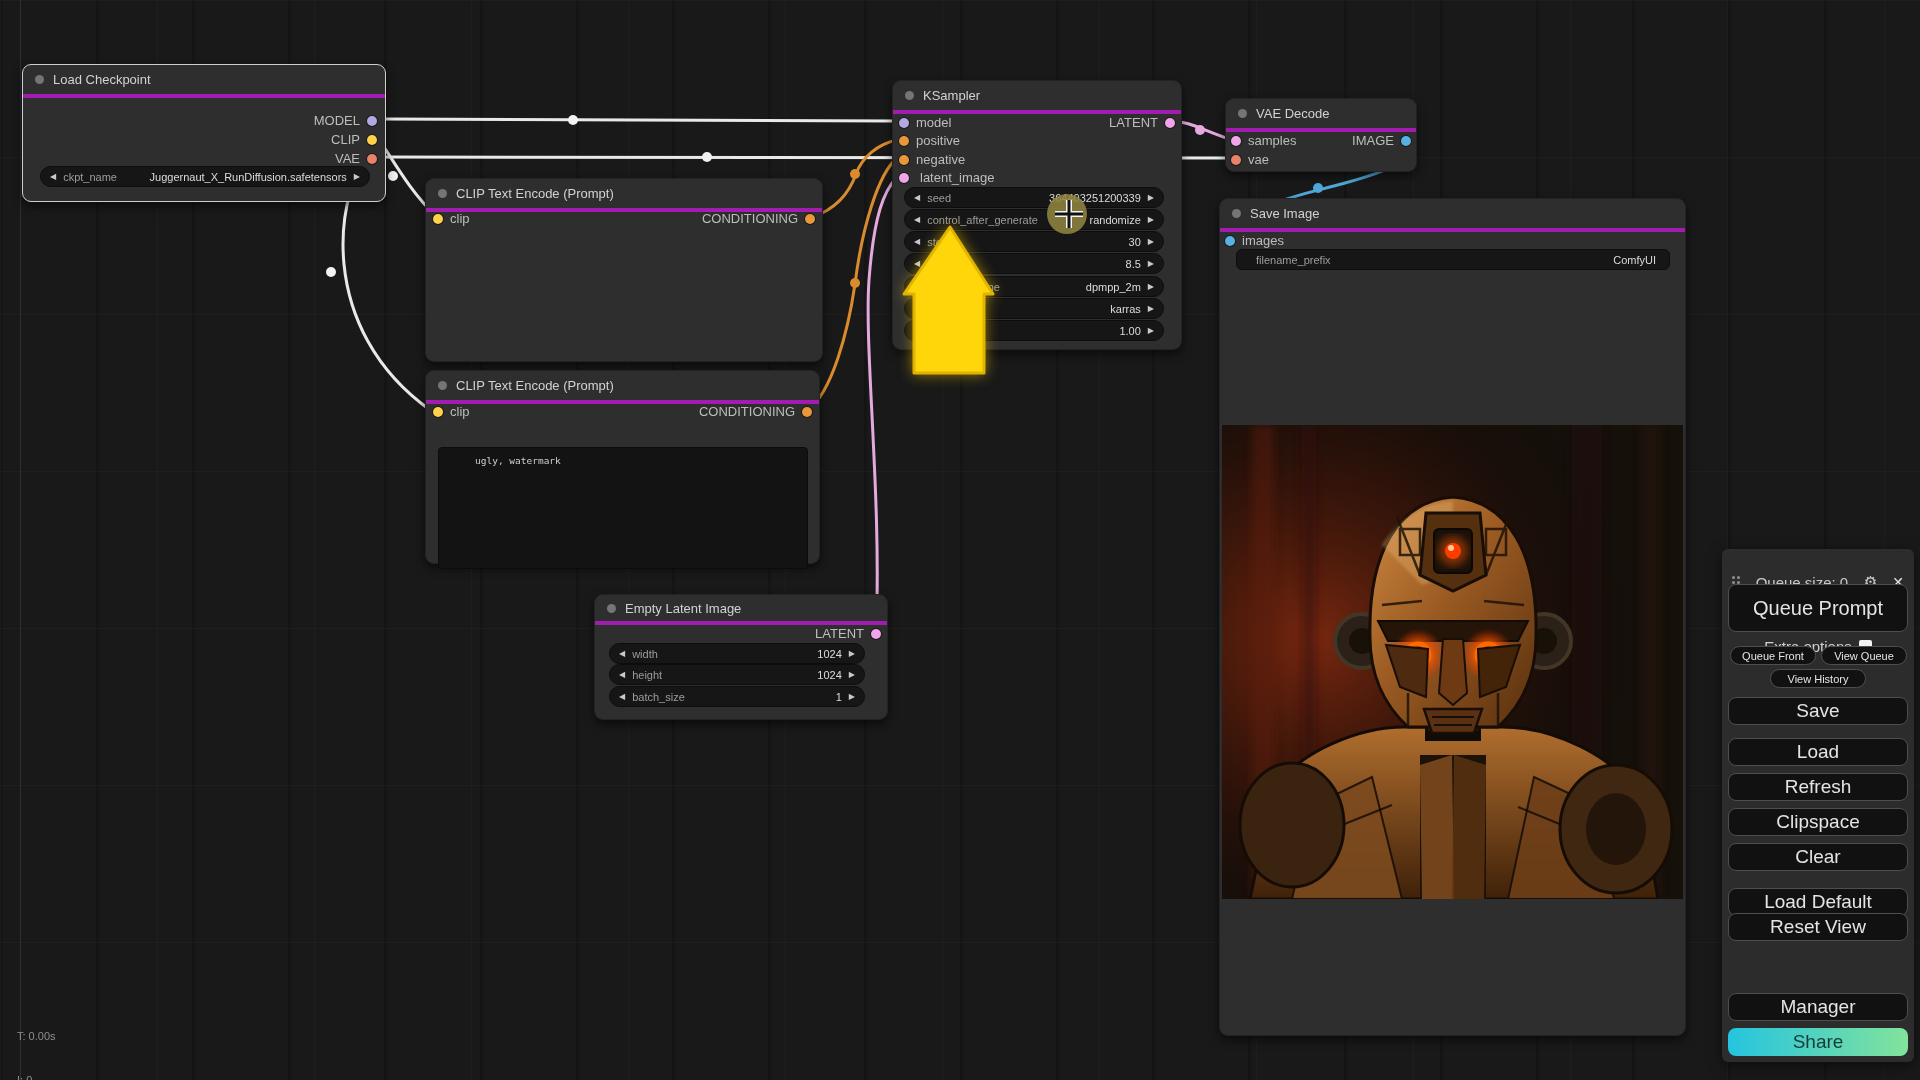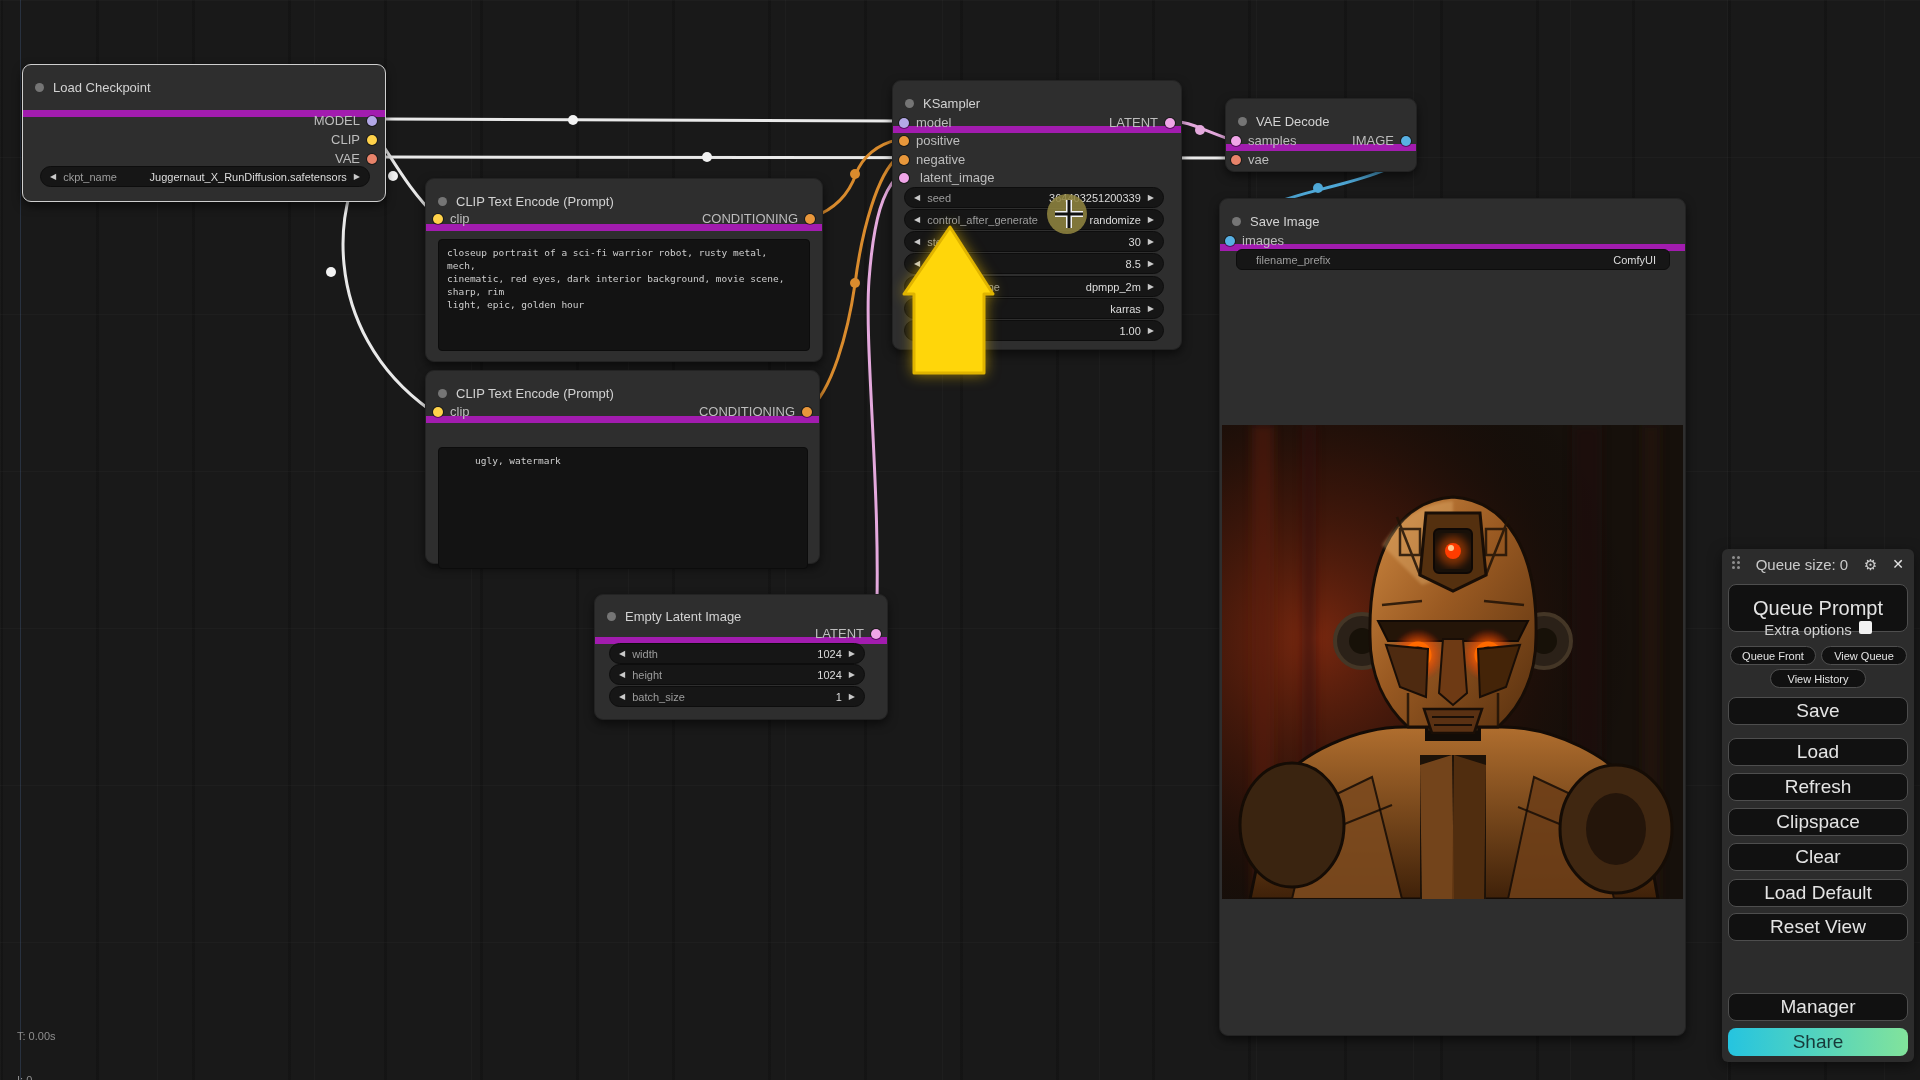--- a/index.html
+++ b/index.html
@@ -11,22 +11,22 @@
          linear-gradient(90deg, rgba(255,255,255,0.025) 1px, transparent 1px),
          repeating-linear-gradient(90deg, rgba(0,0,0,0.18) 0 3px, transparent 3px 96px);
        background-size:157px 157px,157px 157px,auto;}
   #app::before{content:"";position:absolute;left:20px;top:0;width:1px;height:100%;
        background:rgba(95,135,200,0.22);z-index:0;}
   .wires{position:absolute;left:0;top:0;z-index:1;pointer-events:none;}
   
   .node{position:absolute;background:#2e2e2e;border:1px solid #232323;border-radius:9px;
         box-shadow:0 4px 10px rgba(0,0,0,0.55);z-index:2;}
   .node.selected{border:1.5px solid #cfcfcf;}
-  .nheader{height:29px;display:flex;align-items:center;gap:9px;padding:8px 12px;
-           border-bottom:7px solid #a21caf;}
+  .nheader{height:29px;display:flex;align-items:center;gap:9px;padding:0 12px;
+           border-bottom:4px solid #a21caf;}
   .tdot{width:9px;height:9px;border-radius:50%;background:#757575;flex:0 0 auto;}
   .ntitle{color:#d2d2d2;font-size:13px;white-space:nowrap;}
   .port{position:absolute;display:flex;align-items:center;gap:7px;font-size:13px;color:#bdbdbd;}
   .port.out{flex-direction:row;}
   .pdot{width:10px;height:10px;border-radius:50%;flex:0 0 auto;box-shadow:0 0 0 1px rgba(0,0,0,.45);}
   .c-model{background:#b3a8e6}.c-clip{background:#ffd24a}.c-vae{background:#e8836a}
   .c-cond{background:#e8973b}.c-latent{background:#f0a5e8}.c-image{background:#58b0e3}
   .widget{position:absolute;height:21px;background:#161616;border:1px solid #0d0d0d;
           border-radius:11px;display:flex;align-items:center;padding:0 9px;box-sizing:border-box;
           font-size:11px;}
@@ -34,21 +34,21 @@
   .wname{color:#9d9d9d;margin-left:7px;white-space:nowrap;overflow:hidden;}
   .wval{color:#dcdcdc;margin-left:auto;margin-right:7px;white-space:nowrap;}
   .tarea{position:absolute;background:#131313;border:1px solid #0c0c0c;border-radius:4px;
          color:#cfcfcf;font-family:"DejaVu Sans Mono",monospace;font-size:9.5px;
          line-height:1.38;padding:6px 8px;box-sizing:border-box;white-space:pre-wrap;}
   
   .imgwrap{position:absolute;overflow:hidden;background:#140e0a;}
   
   .menu{position:absolute;left:1722px;top:549px;width:192px;height:513px;background:#2c2c2c;
         border-radius:6px;z-index:5;box-shadow:0 4px 14px rgba(0,0,0,.5);}
-  .mrow{display:flex;align-items:flex-start;}
+  .mrow{display:flex;align-items:center;margin-top:17px;}
   .mhead{padding:7px 10px 4px 10px;gap:8px;}
   .dragdots{display:grid;grid-template-columns:3px 3px;grid-auto-rows:3px;gap:2px;cursor:grab;}
   .dragdots i{width:3px;height:3px;border-radius:50%;background:#8f8f8f;}
   .qsize{color:#c9c9c9;font-size:15px;flex:1;text-align:center;}
   .gear{color:#cfcfcf;font-size:15px;cursor:pointer;}
   .xclose{color:#e3e3e3;font-size:14px;margin-left:7px;cursor:pointer;}
   .btn{background:#111;border:1px solid #4e4e4e;border-radius:8px;color:#e4e4e4;
        display:flex;align-items:center;justify-content:center;cursor:pointer;box-sizing:border-box;}
   .btn-big{position:absolute;left:6px;width:180px;height:28px;font-size:19px;}
   .qprompt{position:absolute;left:6px;top:35px;width:180px;height:48px;font-size:20px;}
@@ -129,23 +129,20 @@
       <span class="ntitle">CLIP Text Encode (Prompt)</span>
     </div>
     <div class="port" style="left:7px;top:32px;">
       <span class="pdot c-clip"></span>
       <span>clip</span>
     </div>
     <div class="port out" style="right:7px;top:32px;">
       <span>CONDITIONING</span>
       <span class="pdot c-cond"></span>
     </div>
-    <div class="tarea" style="left:12px;top:60px;width:372px;height:112px;">closeup portrait of a sci-fi warrior robot, rusty metal, mech,
-cinematic, red eyes, dark interior background, movie scene, sharp, rim
-light, epic, golden hour</div>
   </div>
 
   <div class="node" style="left:425px;top:370px;width:393px;height:192px;">
     <div class="nheader">
       <span class="tdot"></span>
       <span class="ntitle">CLIP Text Encode (Prompt)</span>
     </div>
     <div class="port" style="left:7px;top:33px;">
       <span class="pdot c-clip"></span>
       <span>clip</span>
@@ -416,21 +413,21 @@
       <span class="chk"></span>
     </div>
     <div class="btn btn-sm" style="left:8px;top:97px;width:86px;">Queue Front</div>
     <div class="btn btn-sm" style="left:99px;top:97px;width:86px;">View Queue</div>
     <div class="btn btn-sm" style="left:48px;top:120px;width:96px;">View History</div>
     <div class="btn btn-big" style="top:148px;">Save</div>
     <div class="btn btn-big" style="top:189px;">Load</div>
     <div class="btn btn-big" style="top:224px;">Refresh</div>
     <div class="btn btn-big" style="top:259px;">Clipspace</div>
     <div class="btn btn-big" style="top:294px;">Clear</div>
-    <div class="btn btn-big" style="top:330px;">Load Default</div>
+    <div class="btn btn-big" style="top:339px;">Load Default</div>
     <div class="btn btn-big" style="top:364px;">Reset View</div>
     <div class="btn btn-big" style="top:444px;">Manager</div>
     <div class="btn btn-big share" style="top:479px;">Share</div>
   </div>
 
   <div class="stats">
     <div>T: 0.00s</div>
     <div>I: 0</div>
     
     

